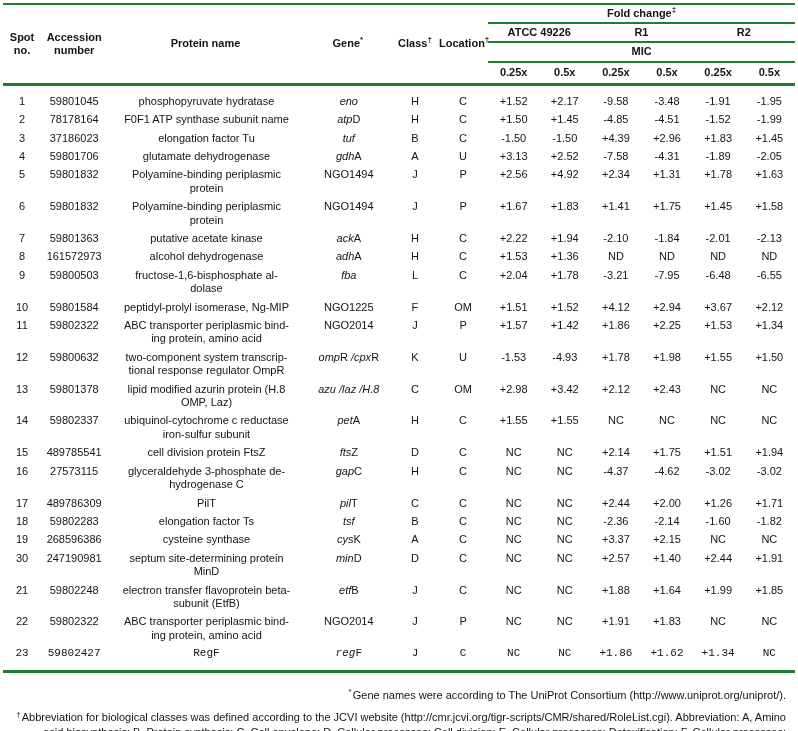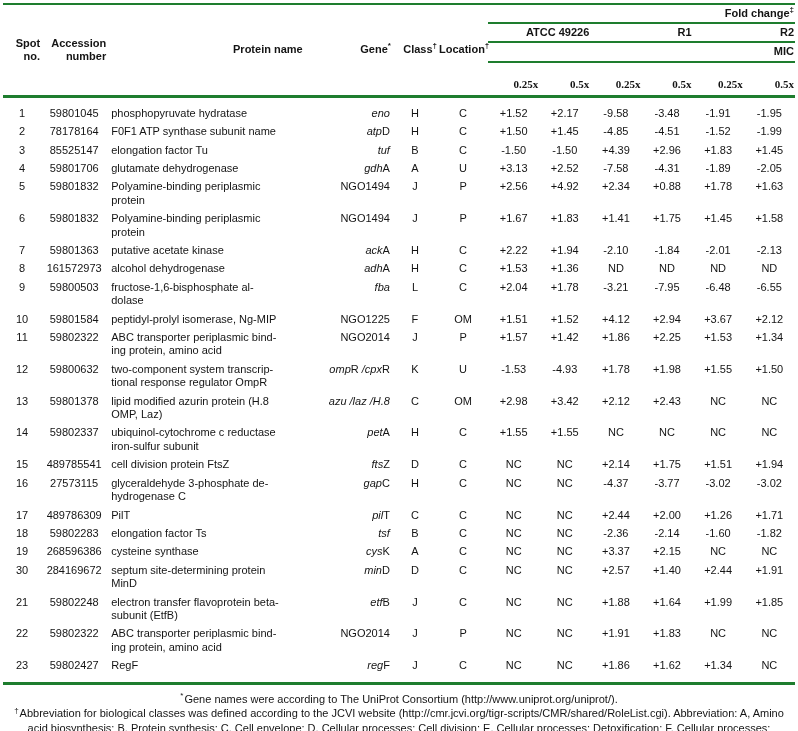--- a/index.html
+++ b/index.html
@@ -14,41 +14,41 @@
   table.main {
     border-collapse:collapse; table-layout:fixed; width:792px;
     border-top:2px solid var(--green);
     border-bottom:3px solid var(--green);
   }
   col.c-spot{width:38px} col.c-acc{width:66px} col.c-prot{width:196px}
   col.c-gene{width:88px} col.c-class{width:46px} col.c-loc{width:50px}
   col.c-val{width:51px}
 
   thead th {
-    font-size:11px; font-weight:bold; text-align:right; vertical-align:middle;
+    font-size:11px; font-weight:bold; text-align:center; vertical-align:middle;
     padding:2px 1px; line-height:1.2;
   }
   thead { border-bottom:3px solid var(--green); }
   thead th[rowspan] { border-bottom:3px solid var(--green); }
-  thead tr.h-dose th { border-bottom:3px solid var(--green); padding:15px 1px 4px;font-family:Liberation Serif, serif; }
+  thead tr.h-dose th { border-bottom:3px solid var(--green); padding:3px 1px 4px; }
   th.u { border-bottom:2px solid var(--green); }
   sup { font-size:8px; line-height:0; }
 
   tbody td {
     font-size:11px; vertical-align:top; padding:2px 2px 3px; line-height:1.22;
   }
   tbody tr:first-child td { padding-top:9px; }
-  tbody tr:last-child  td { padding-bottom:9px; }
+  tbody tr:last-child  td { padding-bottom:9px;font-family:Liberation Mono, monospace; }
   td.c { text-align:center; }
-  td.protein { text-align:left; white-space:pre-line; padding-left:4px; }
-  td.gene { text-align:right; padding-left:4px;margin-top:23px; }
+  td.protein { text-align:center; white-space:pre-line; padding-left:4px; }
+  td.gene { text-align:center; padding-left:4px;margin-top:23px; }
   td.gene .it { font-style:italic; }
 
   .footnotes { padding:7px 1px 0 1px; }
-  .fn { font-size:11px; line-height:1.33; margin:0; text-align:center; }
+  .fn { font-size:11px; line-height:1.33; margin:8px; text-align:right; }
   .fn sup { font-size:8px; padding-right:1px; }
 </style>
 </head>
 <body>
 
 <div class="page">
   <table class="main">
     <colgroup>
       <col class="c-spot">
         <col class="c-acc">
@@ -114,21 +114,21 @@
           <td class="c">C</td>
           <td class="c">+1.50</td>
           <td class="c">+1.45</td>
           <td class="c">-4.85</td>
           <td class="c">-4.51</td>
           <td class="c">-1.52</td>
           <td class="c">-1.99</td>
         </tr>
         <tr>
           <td class="c">3</td>
-          <td class="c">85525147</td>
+          <td class="c">37186023</td>
           <td class="protein">elongation factor Tu</td>
           <td class="gene"><span class="it">tuf</span></td>
           <td class="c">B</td>
           <td class="c">C</td>
           <td class="c">-1.50</td>
           <td class="c">-1.50</td>
           <td class="c">+4.39</td>
           <td class="c">+2.96</td>
           <td class="c">+1.83</td>
           <td class="c">+1.45</td>
@@ -151,21 +151,21 @@
           <td class="c">5</td>
           <td class="c">59801832</td>
           <td class="protein">Polyamine-binding periplasmic
 protein</td>
           <td class="gene"><span>NGO1494</span></td>
           <td class="c">J</td>
           <td class="c">P</td>
           <td class="c">+2.56</td>
           <td class="c">+4.92</td>
           <td class="c">+2.34</td>
-          <td class="c">+0.88</td>
+          <td class="c">+1.31</td>
           <td class="c">+1.78</td>
           <td class="c">+1.63</td>
         </tr>
         <tr>
           <td class="c">6</td>
           <td class="c">59801832</td>
           <td class="protein">Polyamine-binding periplasmic
 protein</td>
           <td class="gene"><span>NGO1494</span></td>
           <td class="c">J</td>
@@ -312,21 +312,21 @@
           <td class="c">16</td>
           <td class="c">27573115</td>
           <td class="protein">glyceraldehyde 3-phosphate de-
 hydrogenase C</td>
           <td class="gene"><span class="it">gap</span><span>C</span></td>
           <td class="c">H</td>
           <td class="c">C</td>
           <td class="c">NC</td>
           <td class="c">NC</td>
           <td class="c">-4.37</td>
-          <td class="c">-3.77</td>
+          <td class="c">-4.62</td>
           <td class="c">-3.02</td>
           <td class="c">-3.02</td>
         </tr>
         <tr>
           <td class="c">17</td>
           <td class="c">489786309</td>
           <td class="protein">PilT</td>
           <td class="gene"><span class="it">pil</span><span>T</span></td>
           <td class="c">C</td>
           <td class="c">C</td>
@@ -360,21 +360,21 @@
           <td class="c">C</td>
           <td class="c">NC</td>
           <td class="c">NC</td>
           <td class="c">+3.37</td>
           <td class="c">+2.15</td>
           <td class="c">NC</td>
           <td class="c">NC</td>
         </tr>
         <tr>
           <td class="c">30</td>
-          <td class="c">284169672</td>
+          <td class="c">247190981</td>
           <td class="protein">septum site-determining protein
 MinD</td>
           <td class="gene"><span class="it">min</span><span>D</span></td>
           <td class="c">D</td>
           <td class="c">C</td>
           <td class="c">NC</td>
           <td class="c">NC</td>
           <td class="c">+2.57</td>
           <td class="c">+1.40</td>
           <td class="c">+2.44</td>

